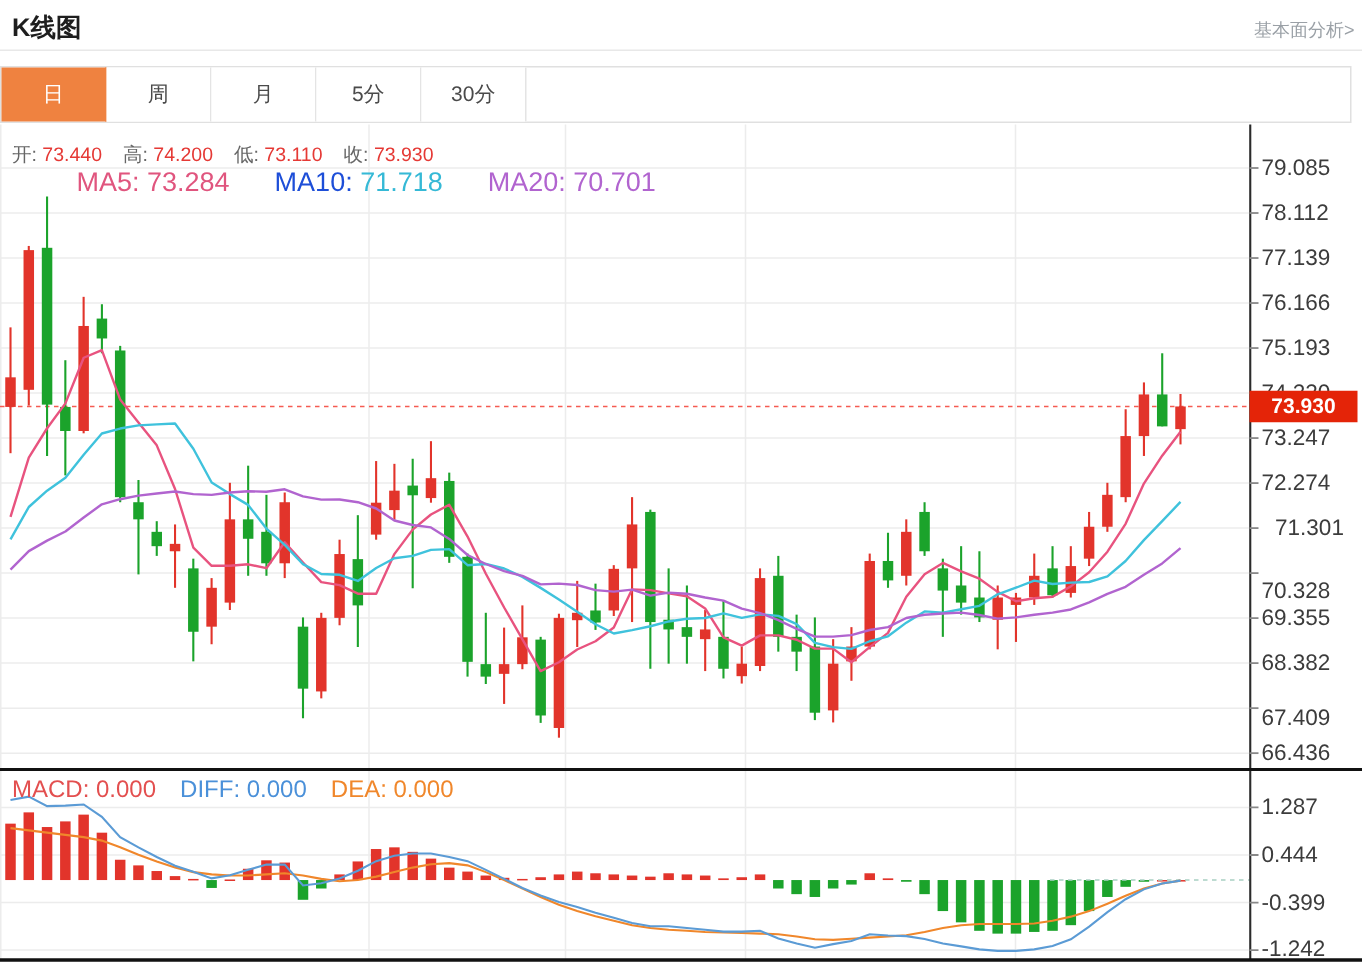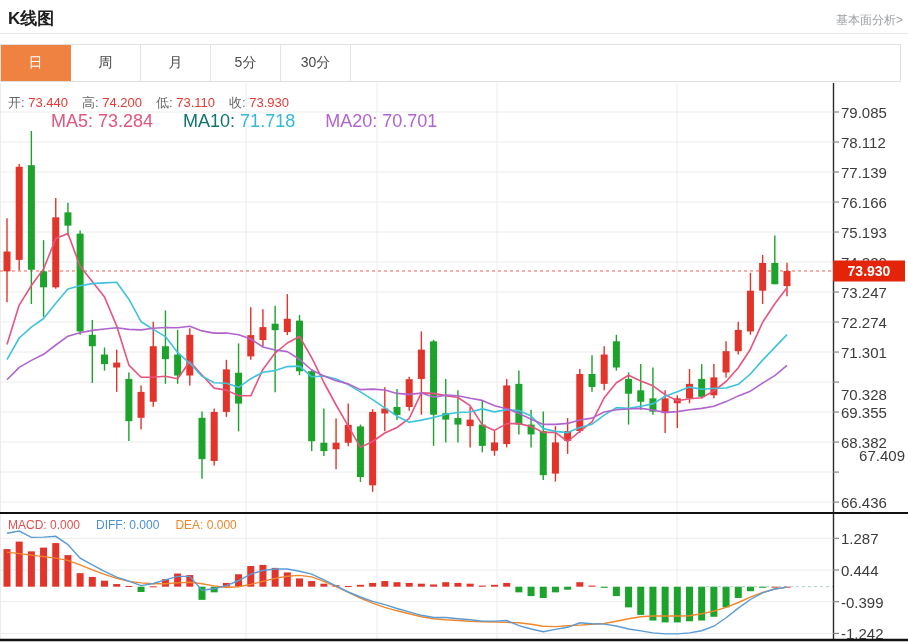--- a/index.html
+++ b/index.html
@@ -20,21 +20,21 @@
     width:70px; height:100%; display:flex; align-items:center; justify-content:center;
     font-size:14px; color:#4a4a4a; border-right:1px solid #e4e4e4; cursor:pointer; background:#fff;
   }
   .tab.active { background:#ef8240; color:#fff; border-right-color:#ef8240; }
   .tab-filler { flex:1; }
 
   .quote-row { position:absolute; left:8px; top:94px; display:flex; gap:14px; font-size:13px; }
   .quote-item .q-label { color:#666; }
   .quote-item .q-value { color:#e53935; }
   .ma-row { position:absolute; left:8px; top:111px; display:flex; gap:30px; font-size:18px;margin-left:43px; }
-  .macd-row { position:absolute; left:8px; top:518px; display:flex; gap:16px; font-size:12px; }
+  .macd-row { position:absolute; left:8px; top:518px; display:flex; gap:16px; font-size:16px; }
 
   svg#chart { position:absolute; left:0; top:0; }
 
   .axis-label {
     position:absolute; left:841px; width:64px; font-size:15px; color:#3c3c3c;
     transform:translateY(-50%); white-space:nowrap;
   }
   .price-tag {
     position:absolute; left:833px; width:72px; height:21px; background:#e42408;
     color:#fff; font-size:14px; font-weight:bold; display:flex; align-items:center;
@@ -318,43 +318,43 @@
     </svg>
 
   <div class="quote-row">
       <span class="quote-item"><span class="q-label" style="color: rgb(102, 102, 102);">开: </span><span class="q-value">73.440</span></span>
       <span class="quote-item"><span class="q-label" style="color: rgb(102, 102, 102);">高: </span><span class="q-value">74.200</span></span>
       <span class="quote-item"><span class="q-label" style="color: rgb(102, 102, 102);">低: </span><span class="q-value">73.110</span></span>
       <span class="quote-item"><span class="q-label" style="color: rgb(102, 102, 102);">收: </span><span class="q-value">73.930</span></span>
     </div>
   <div class="ma-row">
       <span class="quote-item"><span class="q-label" style="color: rgb(224, 85, 126);">MA5: </span><span class="q-value" style="color: rgb(224, 85, 126);">73.284</span></span>
-      <span class="quote-item"><span class="q-label" style="color: #0f766e;">MA10: </span><span class="q-value" style="color: rgb(53, 185, 214);">71.718</span></span>
+      <span class="quote-item"><span class="q-label" style="color: #1d4ed8;">MA10: </span><span class="q-value" style="color: rgb(53, 185, 214);">71.718</span></span>
       <span class="quote-item"><span class="q-label" style="color: rgb(177, 100, 207);">MA20: </span><span class="q-value" style="color: rgb(177, 100, 207);">70.701</span></span>
     </div>
   <div class="macd-row">
       <span class="quote-item"><span class="q-label" style="color: rgb(227, 79, 79);">MACD: </span><span class="q-value" style="color: rgb(227, 79, 79);">0.000</span></span>
       <span class="quote-item"><span class="q-label" style="color: rgb(74, 144, 217);">DIFF: </span><span class="q-value" style="color: rgb(74, 144, 217);">0.000</span></span>
       <span class="quote-item"><span class="q-label" style="color: rgb(240, 135, 43);">DEA: </span><span class="q-value" style="color: rgb(240, 135, 43);">0.000</span></span>
     </div>
 
   <div id="axis-labels">
       <div class="axis-label" style="top: 112px;">79.085</div>
       <div class="axis-label" style="top: 142.007px;">78.112</div>
       <div class="axis-label" style="top: 172.015px;">77.139</div>
       <div class="axis-label" style="top: 202.022px;">76.166</div>
       <div class="axis-label" style="top: 232.029px;">75.193</div>
       <div class="axis-label" style="top: 262.037px;">74.220</div>
       <div class="axis-label" style="top: 292.044px;">73.247</div>
       <div class="axis-label" style="top: 322.051px;">72.274</div>
-      <div class="axis-label" style="top: 352.059px;">71.301</div>
+      <div class="axis-label" style="top: 352.059px; text-align: center;">71.301</div>
       <div class="axis-label" style="top: 382.066px; margin-top: 12px;">70.328</div>
       <div class="axis-label" style="top: 412.073px;">69.355</div>
       <div class="axis-label" style="top: 442.081px;">68.382</div>
-      <div class="axis-label" style="top: 455px; text-align: right;">67.409</div>
+      <div class="axis-label" style="top: 479px;">67.409</div>
       <div class="axis-label" style="top: 502.095px;">66.436</div>
       <div class="axis-label" style="top: 538.309px;">1.287</div>
       <div class="axis-label" style="top: 570.006px;">0.444</div>
       <div class="axis-label" style="top: 601.702px;">-0.399</div>
       <div class="axis-label" style="top: 633.399px;">-1.242</div>
     </div>
   <div class="price-tag" id="price-tag" style="top: 270.98px;">73.930</div>
 </div>
 
 </body></html>

